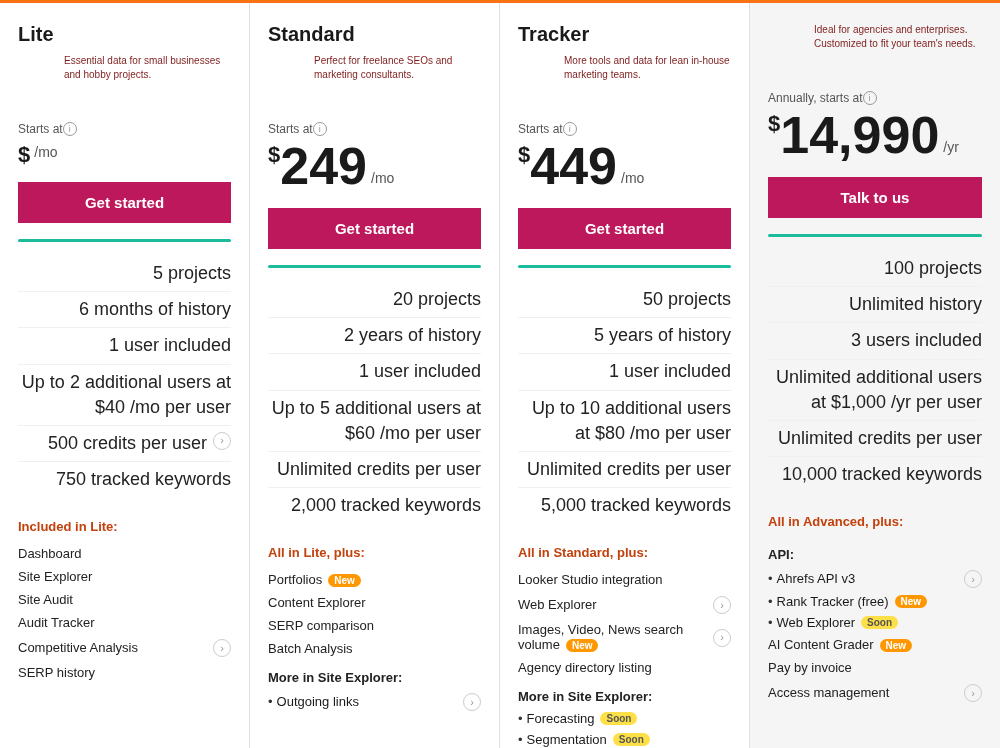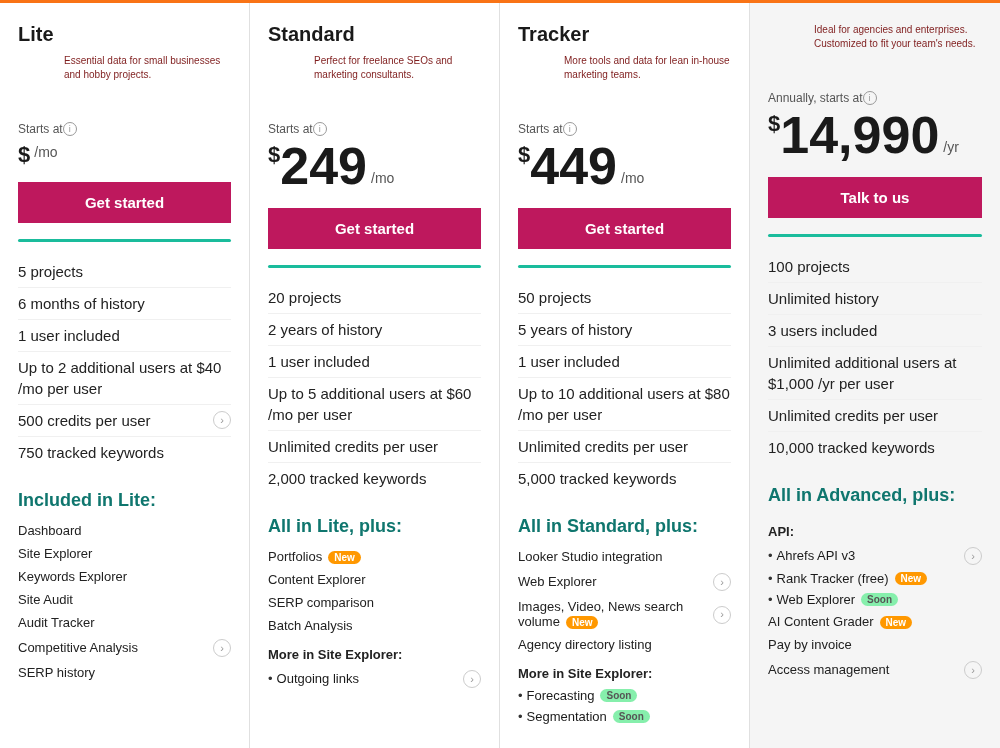--- a/index.html
+++ b/index.html
@@ -104,24 +104,25 @@
     }
     .feature-list {
       list-style: none;
       margin-bottom: 18px;
     }
     .feature-item {
       display: flex;
       align-items: flex-start;
       justify-content: space-between;
       padding: 5px 0;
-      font-size: 15px;
+      font-size: 18px;
       line-height: 1.4;
       color: #222;
       border-bottom: 1px solid #f0f0f0;
+      text-align: right;
     }
     .feature-item:last-child { border-bottom: none; }
     .feature-text { flex: 1; }
     .circle-icon {
       width: 18px;
       height: 18px;
       border: 1.5px solid #ccc;
       border-radius: 50%;
       display: flex;
       align-items: center;
@@ -131,24 +132,24 @@
       margin-top: 1px;
       cursor: pointer;
     }
     .circle-icon::after {
       content: '›';
       font-size: 11px;
       color: #999;
       line-height: 1;
     }
     .section-header {
-      font-size: 18px;
+      font-size: 13px;
       font-weight: 700;
       margin: 22px 0 8px 0;
-      color: #0f766e;
+      color: #c2410c;
     }
     .included-list {
       list-style: none;
     }
     .included-item {
       font-size: 13px;
       padding: 4px 0;
       color: #222;
       display: flex;
       align-items: center;
@@ -160,21 +161,21 @@
       font-weight: 600;
       padding: 1px 6px;
       border-radius: 10px;
       margin-left: 6px;
     }
     .badge-new {
       background: #ff9800;
       color: #fff;
     }
     .badge-soon {
-      background: #86efac;
+      background: #fde047;
       color: #555;
     }
     .sub-item {
       font-size: 13px;
       padding: 3px 0;
       display: flex;
       align-items: center;
       justify-content: space-between;
     }
     .sub-item::before {
@@ -224,23 +225,20 @@
       </ul>
       <div class="section-header">Included in Lite:</div>
       <ul class="included-list">
         <li class="included-item">
           <span class="feature-text">Dashboard</span>
         </li>
         <li class="included-item">
           <span class="feature-text">Site Explorer</span>
         </li>
         <li class="included-item">
-          <span class="feature-text">Keywords Explorer</span>
-        </li>
-        <li class="included-item">
           <span class="feature-text">Site Audit</span>
         </li>
         <li class="included-item">
           <span class="feature-text">Audit Tracker</span>
         </li>
         <li class="included-item">
           <span class="feature-text">Competitive Analysis</span>
           <div class="circle-icon"></div>
         </li>
         <li class="included-item">

